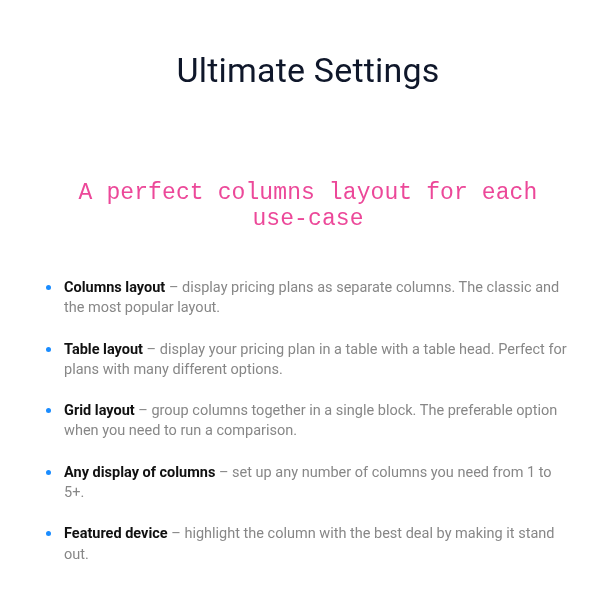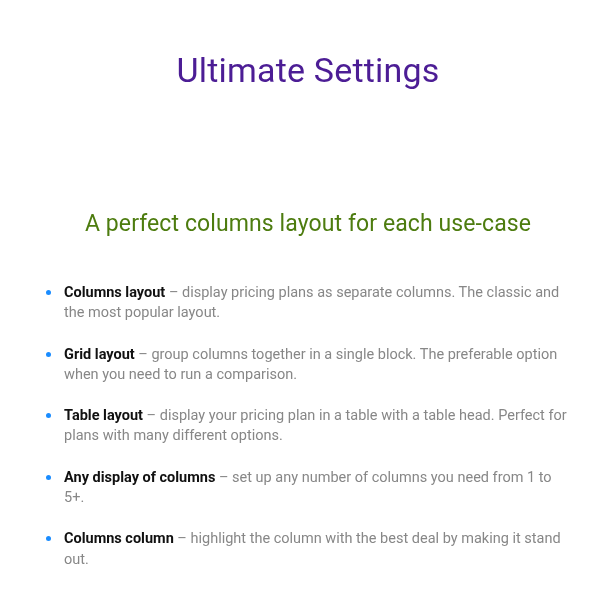--- a/index.html
+++ b/index.html
@@ -8,31 +8,32 @@
     width: 616px;
     height: 596px;
     background: #fff;
     color: #111;
     padding: 50px 44px 30px 44px;
   }
   .main-title {
     font-size: 34px;
     font-weight: 400;
     text-align: center;
-    color: #4c1d95;
+    color: #0f172a;
     letter-spacing: 0.2px;
-    margin-bottom: 120px;
+    margin-bottom: 90px;
   }
   .sub-title {
     font-size: 23px;
     font-weight: 400;
     text-align: center;
-    color: #4d7c0f;
+    color: #ec4899;
     letter-spacing: 0.1px;
     margin-bottom: 46px;
+    font-family: Liberation Mono, monospace;
   }
   .features { list-style: none; }
   .feature-item {
     position: relative;
     padding-left: 20px;
     margin-bottom: 21px;
     font-size: 14.5px;
     line-height: 1.4;
     color: #878787;
   }
@@ -56,24 +57,24 @@
 <body>
 
 <h1 class="main-title">Ultimate Settings</h1>
 <h2 class="sub-title">A perfect columns layout for each use-case</h2>
 
 <ul class="features">
   <li class="feature-item">
     <strong>Columns layout</strong><span class="sep"> – </span><span>display pricing plans as separate columns. The classic and the most popular layout.</span>
   </li>
   <li class="feature-item">
-    <strong>Grid layout</strong><span class="sep"> – </span><span>group columns together in a single block. The preferable option when you need to run a comparison.</span>
+    <strong>Table layout</strong><span class="sep"> – </span><span>display your pricing plan in a table with a table head. Perfect for plans with many different options.</span>
   </li>
   <li class="feature-item">
-    <strong>Table layout</strong><span class="sep"> – </span><span>display your pricing plan in a table with a table head. Perfect for plans with many different options.</span>
+    <strong>Grid layout</strong><span class="sep"> – </span><span>group columns together in a single block. The preferable option when you need to run a comparison.</span>
   </li>
   <li class="feature-item">
     <strong>Any display of columns</strong><span class="sep"> – </span><span>set up any number of columns you need from 1 to 5+.</span>
   </li>
   <li class="feature-item">
-    <strong>Columns column</strong><span class="sep"> – </span><span>highlight the column with the best deal by making it stand out.</span>
+    <strong>Featured device</strong><span class="sep"> – </span><span>highlight the column with the best deal by making it stand out.</span>
   </li>
 </ul>
 
 </body></html>

